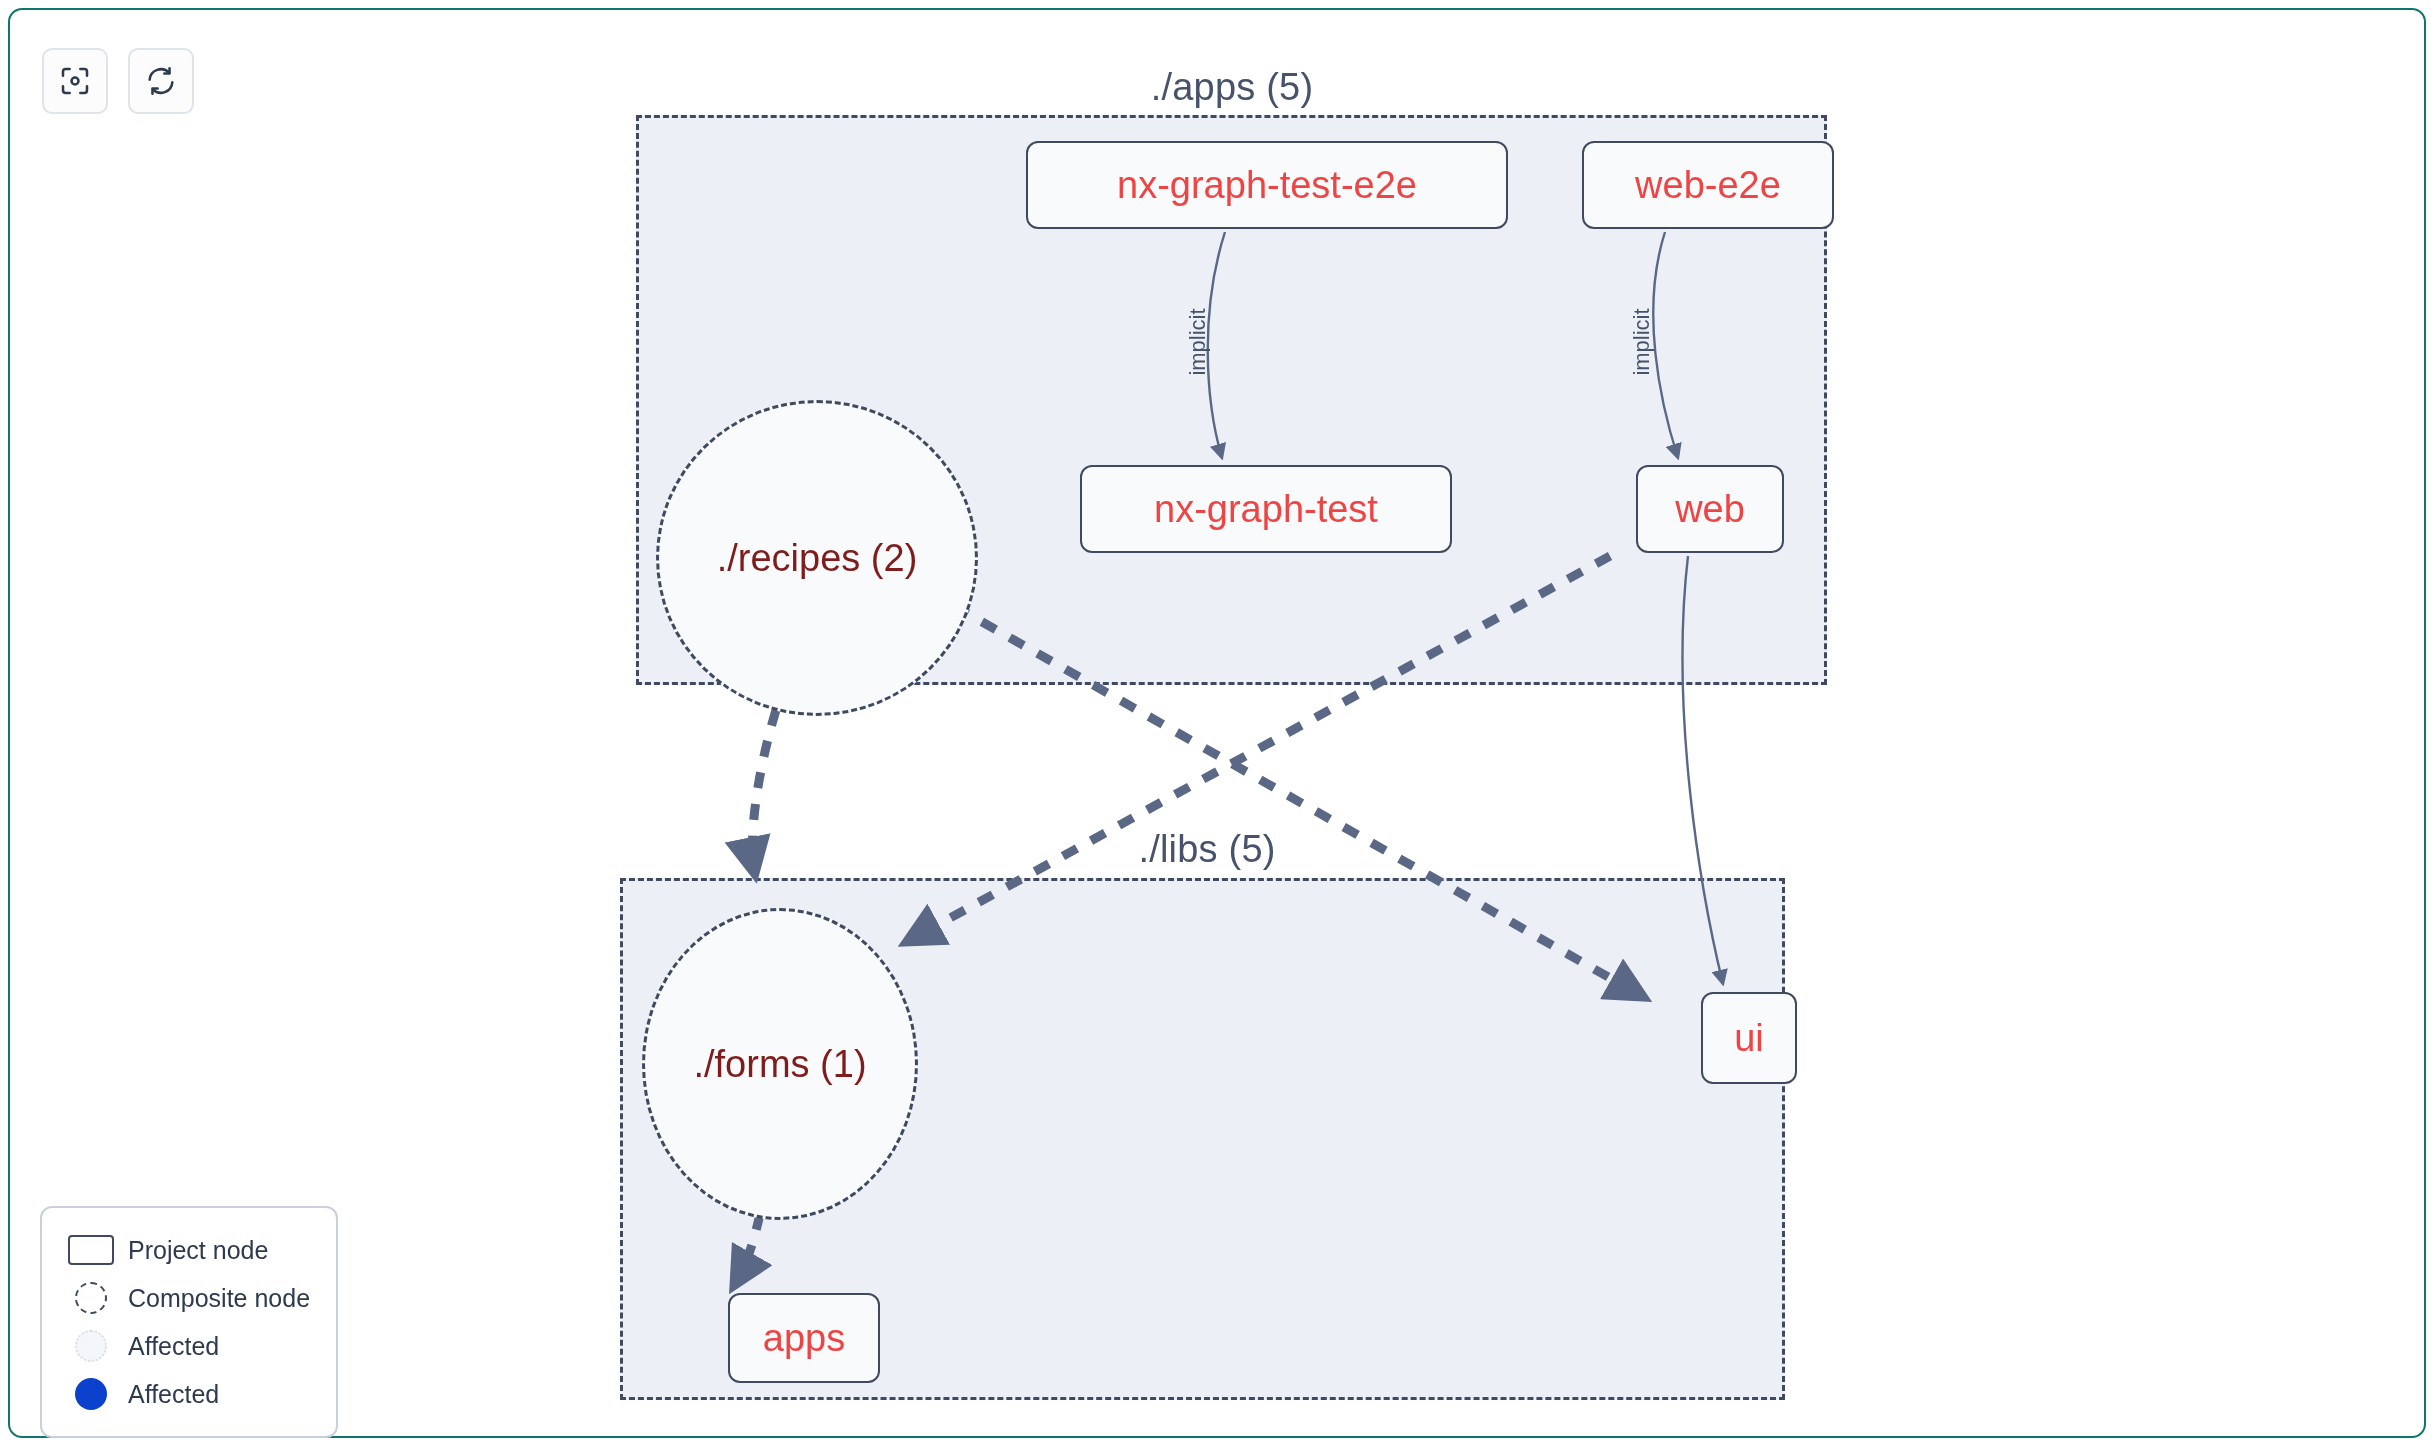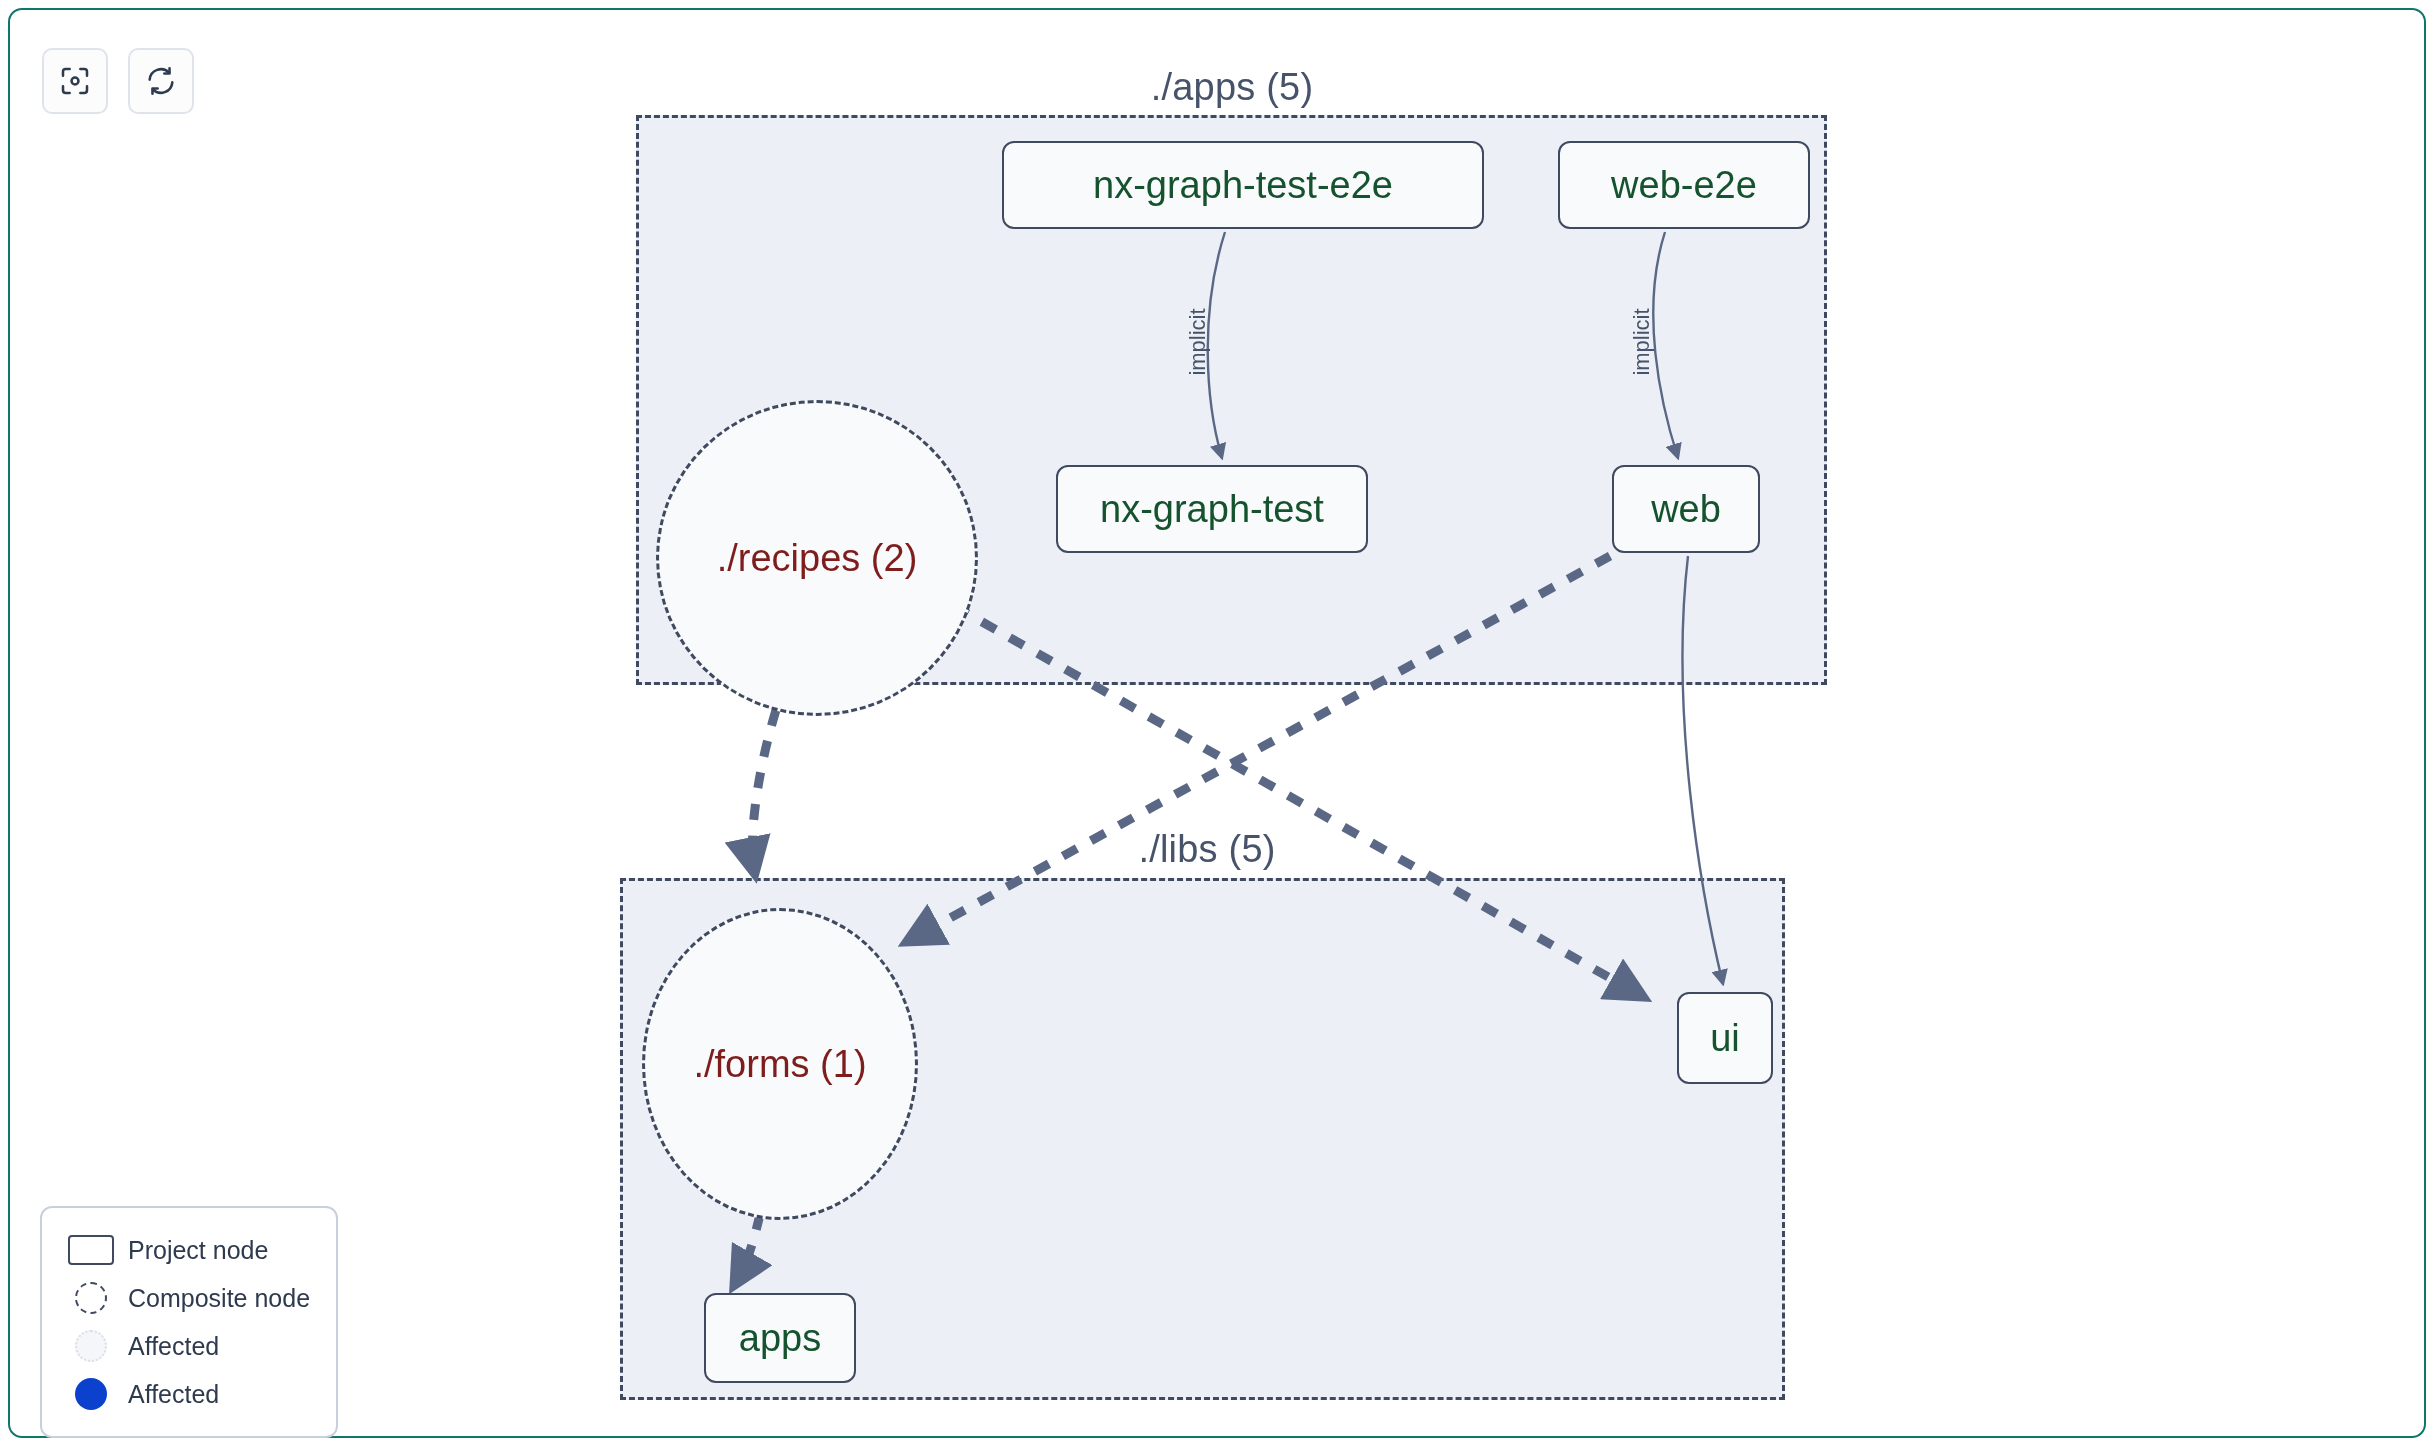--- a/index.html
+++ b/index.html
@@ -85,26 +85,27 @@
 
   
   .node {
     position: absolute;
     background: #f8fafc;
     border: 2.5px solid #3f4a60;
     border-radius: 12px;
     display: flex;
     align-items: center;
     justify-content: center;
-    color: #14532d;
+    color: #ef4444;
     font-size: 38px;
     white-space: nowrap;
     box-sizing: border-box;
     z-index: 25;
     cursor: pointer;
+    margin-left: 24px;
   }
   
   .composite {
     position: absolute;
     background: #f8fafc;
     border: 3px dashed #3f4a60;
     border-radius: 50%;
     display: flex;
     align-items: center;
     justify-content: center;
@@ -244,21 +245,21 @@
         <path d="M 1600 546 L 900 930" fill="none" stroke="#5a6885" stroke-width="9" stroke-dasharray="16 16" marker-end="url(#arrow-thick)"></path>
 
         <path d="M 750 1204 C 742 1240 734 1258 726 1272" fill="none" stroke="#5a6885" stroke-width="9" stroke-dasharray="16 16" marker-end="url(#arrow-thick)"></path>
       </svg>
 
       <div class="edge-label" id="edgelabel-0" style="left: 1188px; top: 332px; transform: translate(-50%, -50%) rotate(-90deg);">implicit</div>
       <div class="edge-label" id="edgelabel-1" style="left: 1632px; top: 332px; transform: translate(-50%, -50%) rotate(-90deg);">implicit</div>
 
       <div class="node" id="node-nx-graph-test-e2e" style="left: 992px; top: 131px; width: 482px; height: 88px;">nx-graph-test-e2e</div>
       <div class="node" id="node-web-e2e" style="left: 1548px; top: 131px; width: 252px; height: 88px;">web-e2e</div>
-      <div class="node" id="node-nx-graph-test" style="left: 1046px; top: 455px; width: 312px; height: 88px;">nx-graph-test</div>
+      <div class="node" id="node-nx-graph-test" style="left: 1046px; top: 455px; width: 372px; height: 88px;">nx-graph-test</div>
       <div class="node" id="node-web" style="left: 1602px; top: 455px; width: 148px; height: 88px;">web</div>
       <div class="node" id="node-ui" style="left: 1667px; top: 982px; width: 96px; height: 92px;">ui</div>
       <div class="node" id="node-icon" style="left: 694px; top: 1283px; width: 152px; height: 90px;">apps</div>
       <div class="composite" id="node-recipes" style="left: 646px; top: 390px; width: 322px; height: 316px;">./recipes (2)</div>
       <div class="composite" id="node-forms" style="left: 632px; top: 898px; width: 276px; height: 312px;">./forms (1)</div>
     </div>
 
     <div class="legend">
       <div class="legend-row">
         <span class="legend-swatch">

